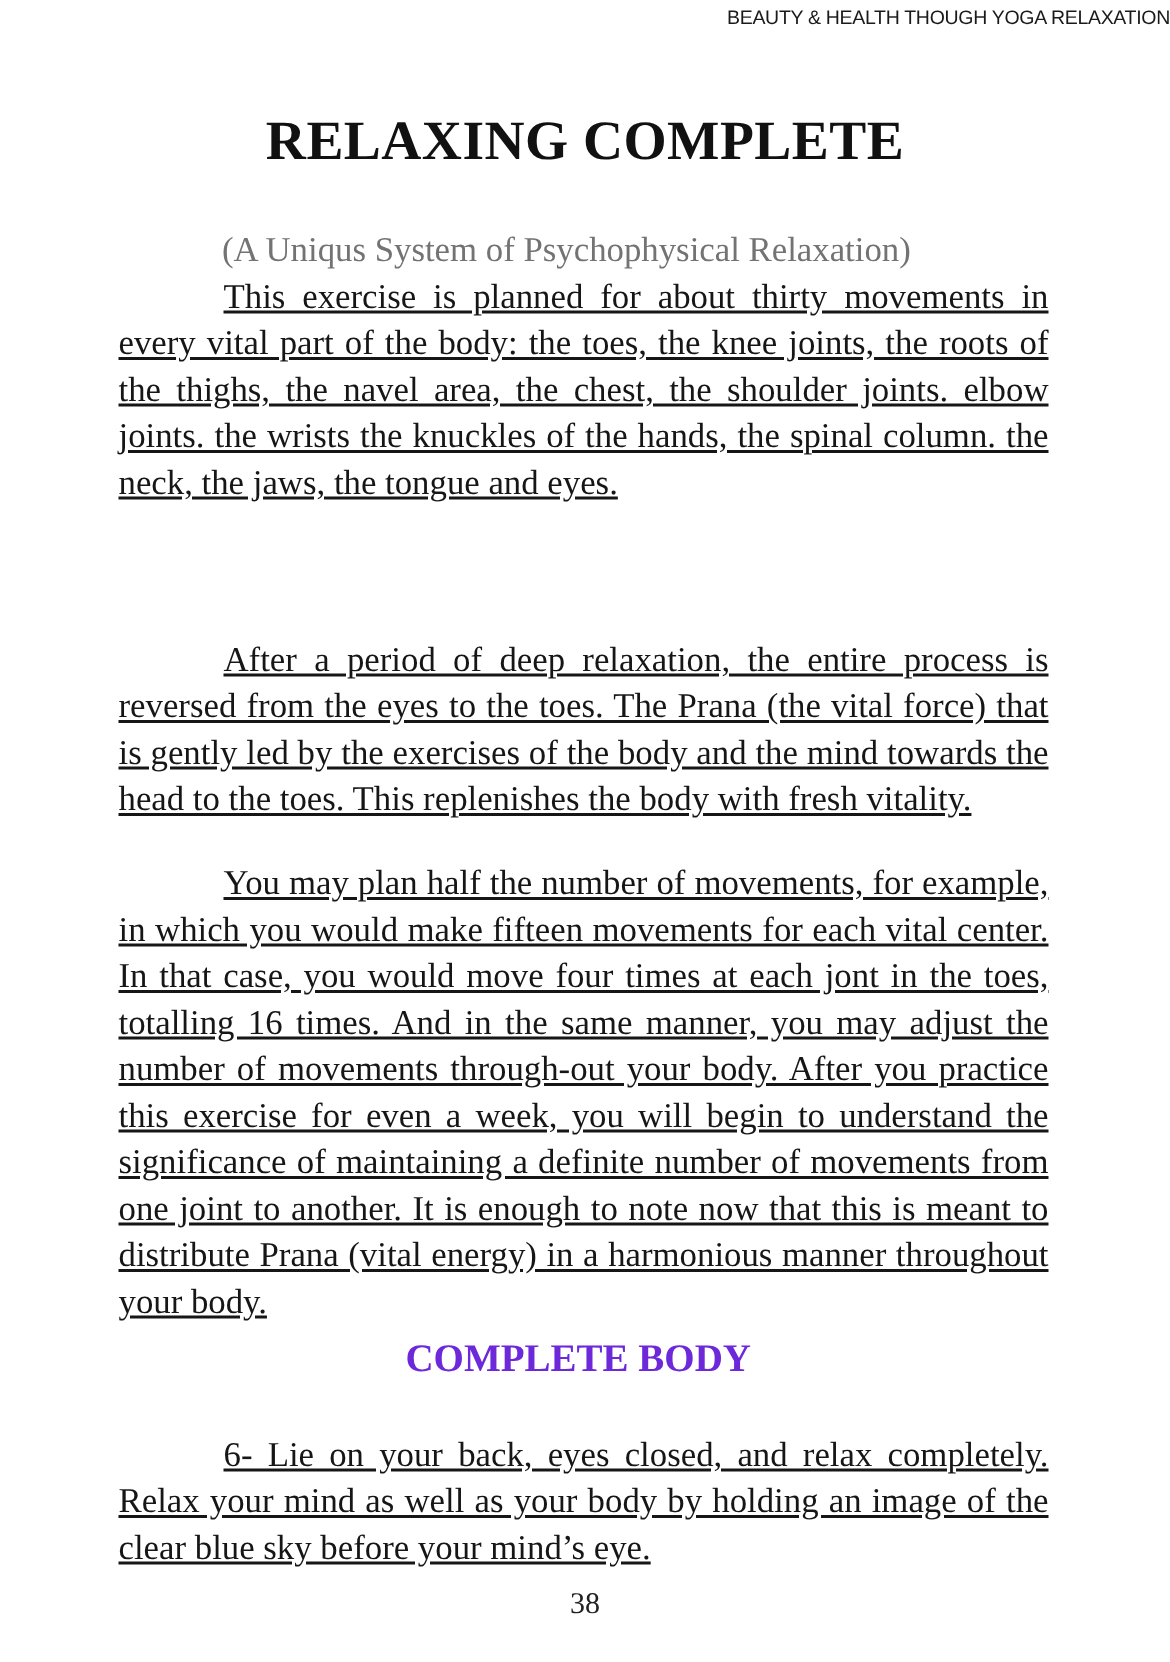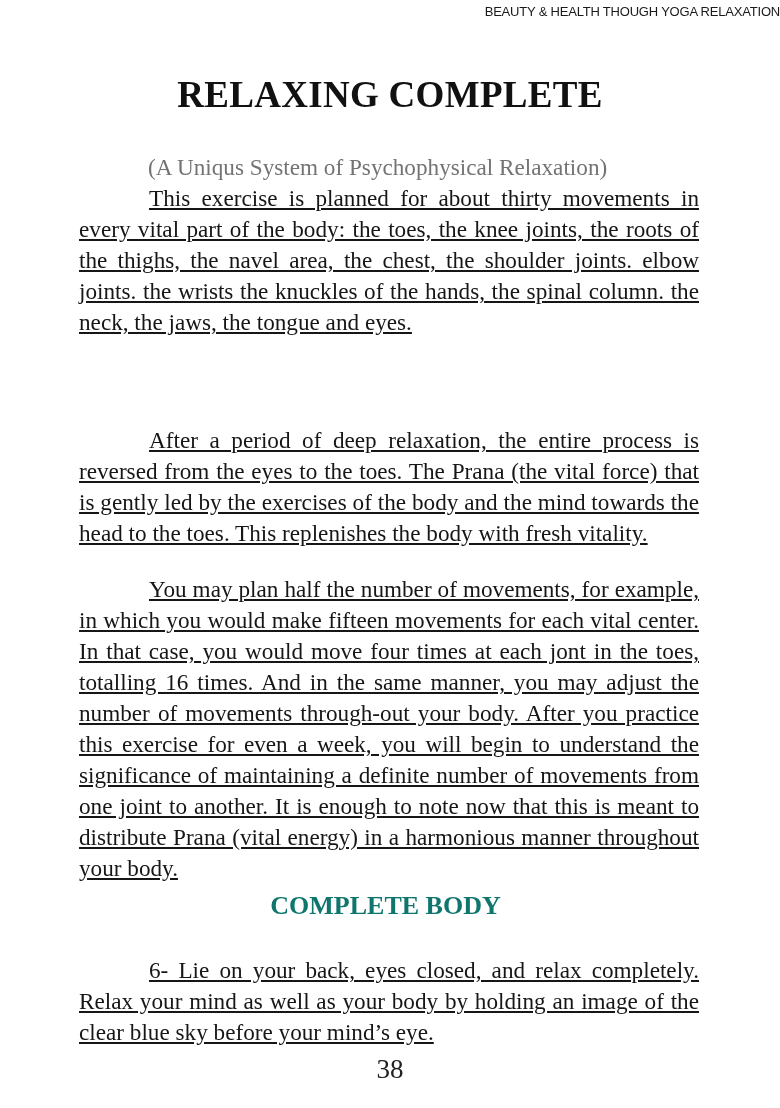--- a/index.html
+++ b/index.html
@@ -68,30 +68,30 @@
     .section-title {
       position: absolute;
       top: 889px;
       left: 0;
       width: 771px;
       text-align: center;
       font-family: "Liberation Serif", serif;
       font-weight: bold;
       font-size: 26px;
       line-height: 34px;
-      color: #0f766e;
+      color: #6d28d9;
     }
     #para4 { top: 955px; }
     .page-number {
       position: absolute;
       top: 1056px;
       left: 0;
       width: 780px;
       text-align: center;
-      font-size: 27px;
+      font-size: 20px;
       line-height: 26px;
       color: #222;
     }
   </style>
 </head>
 <body>
 
 <div class="running-header">BEAUTY &amp; HEALTH THOUGH YOGA RELAXATION</div>
 
 <h1 class="chapter-title" style="margin:0;">RELAXING COMPLETE</h1>

